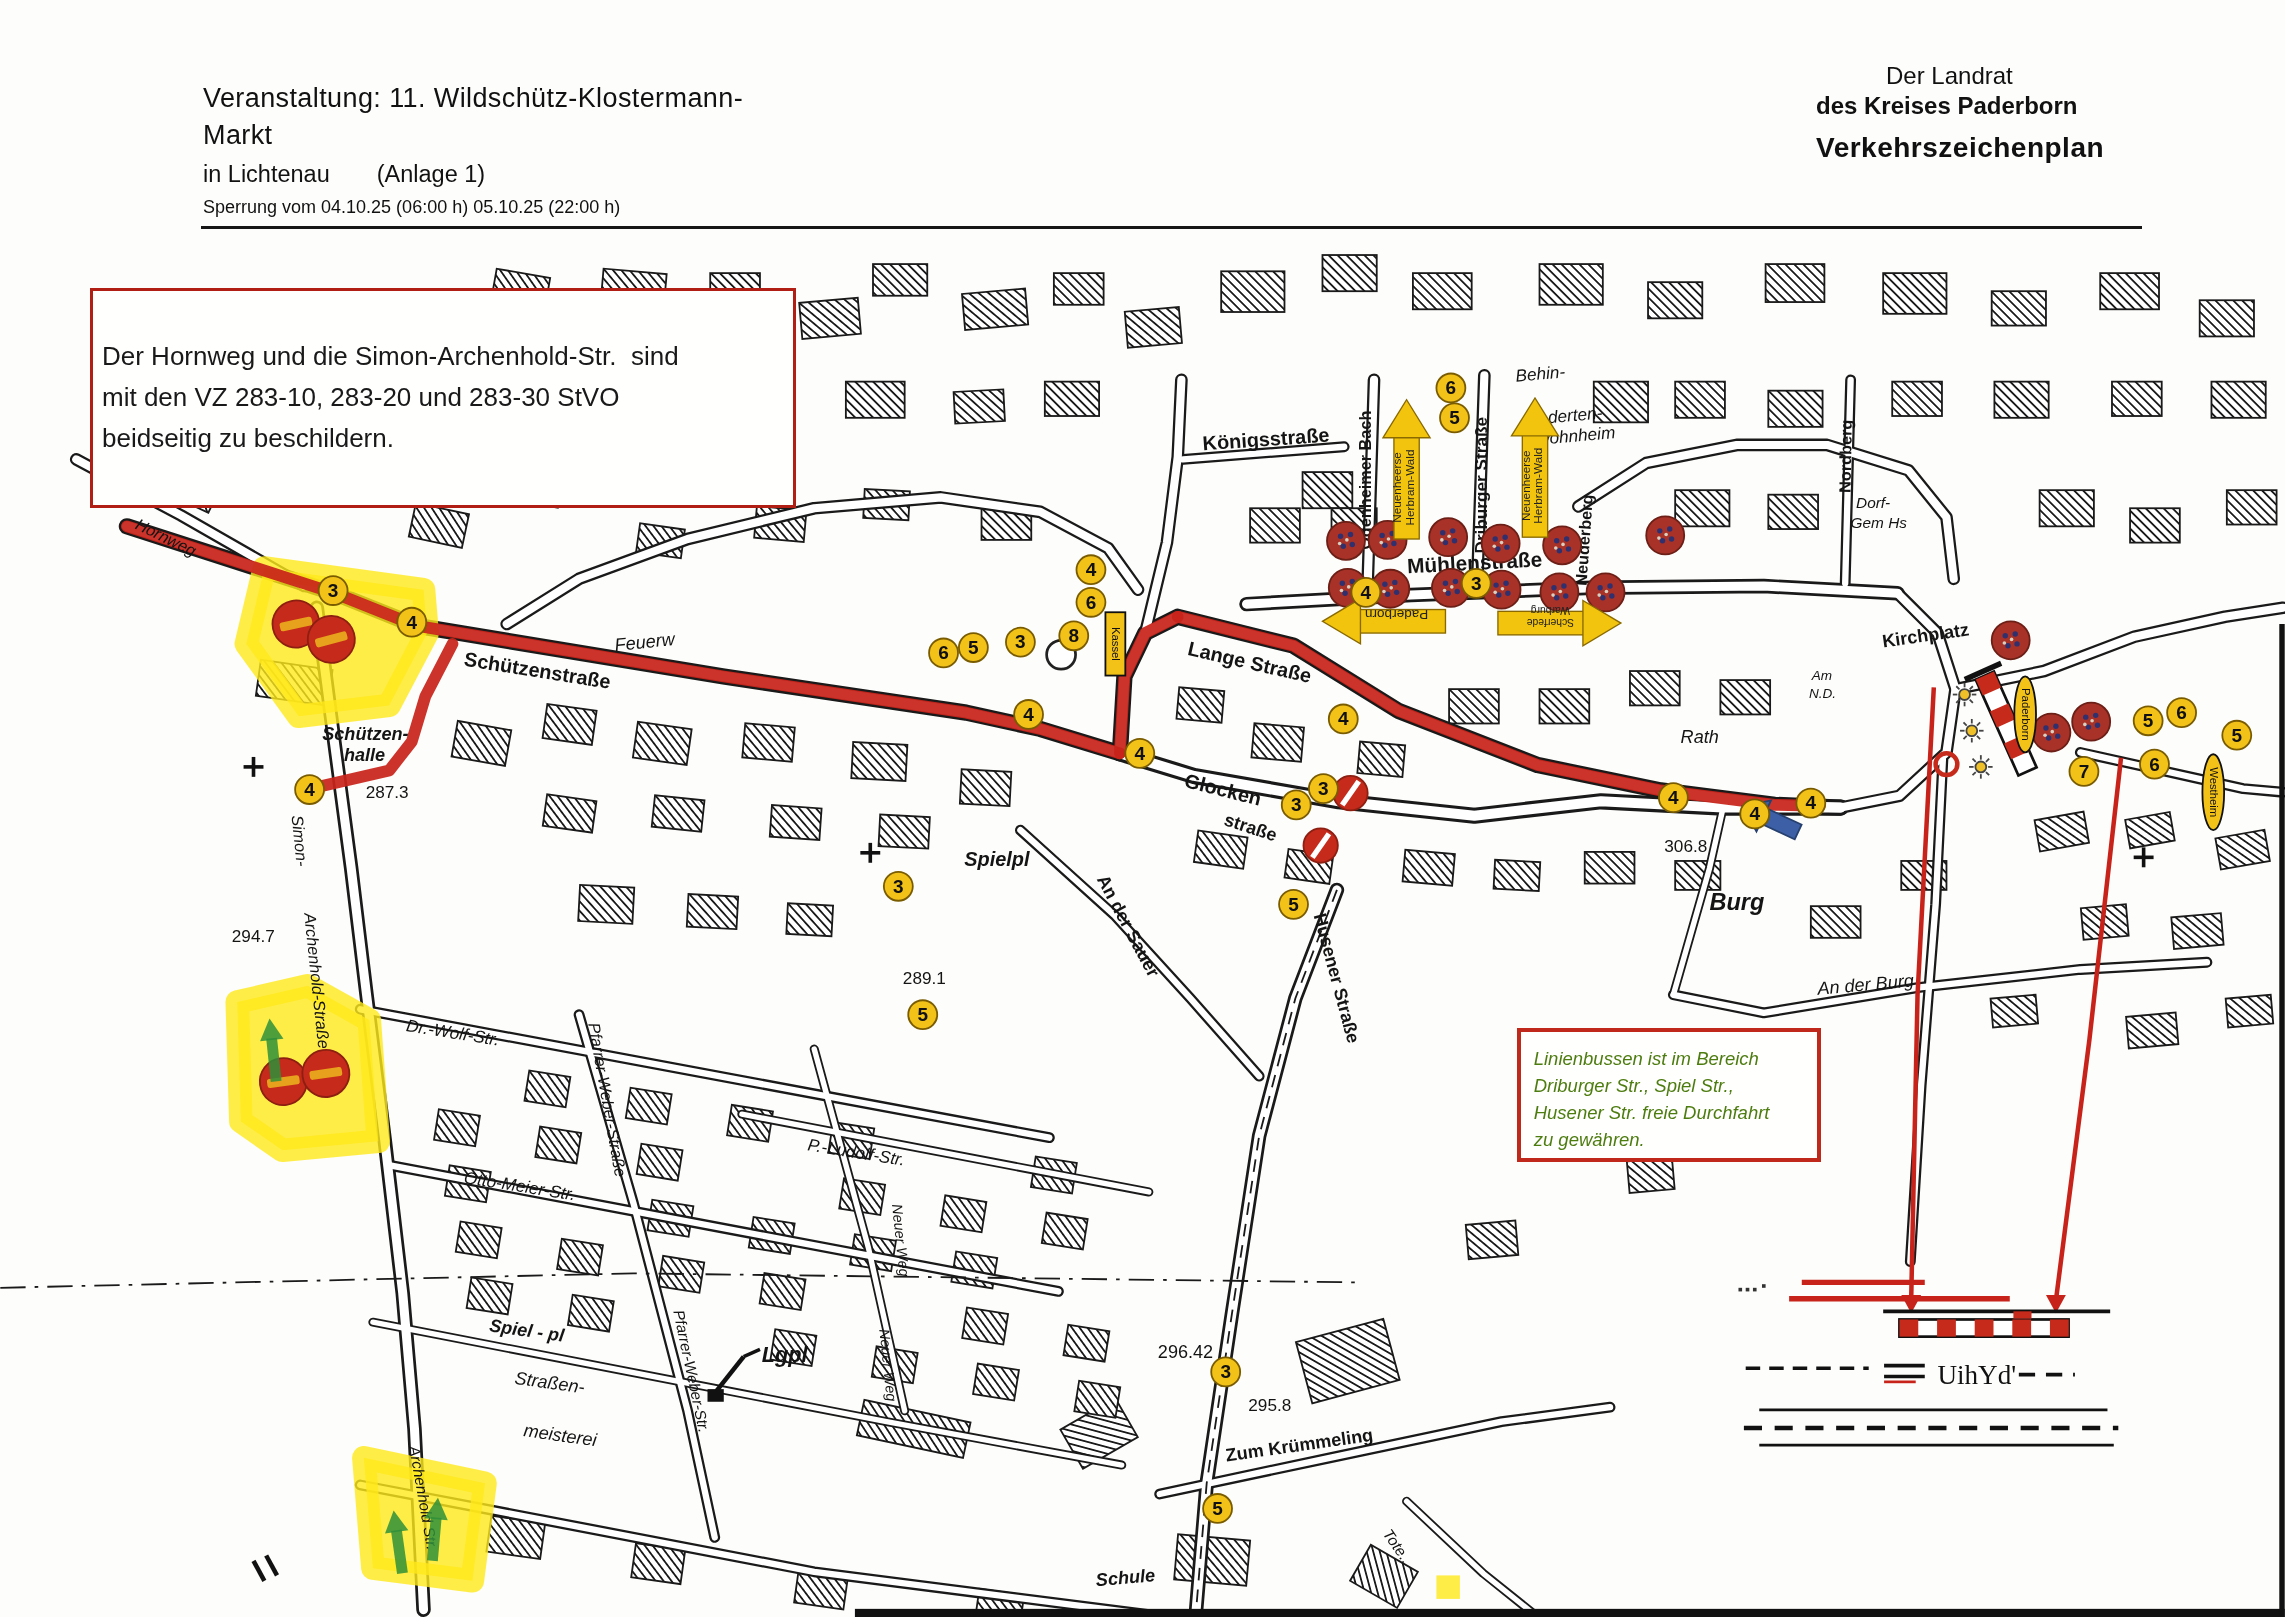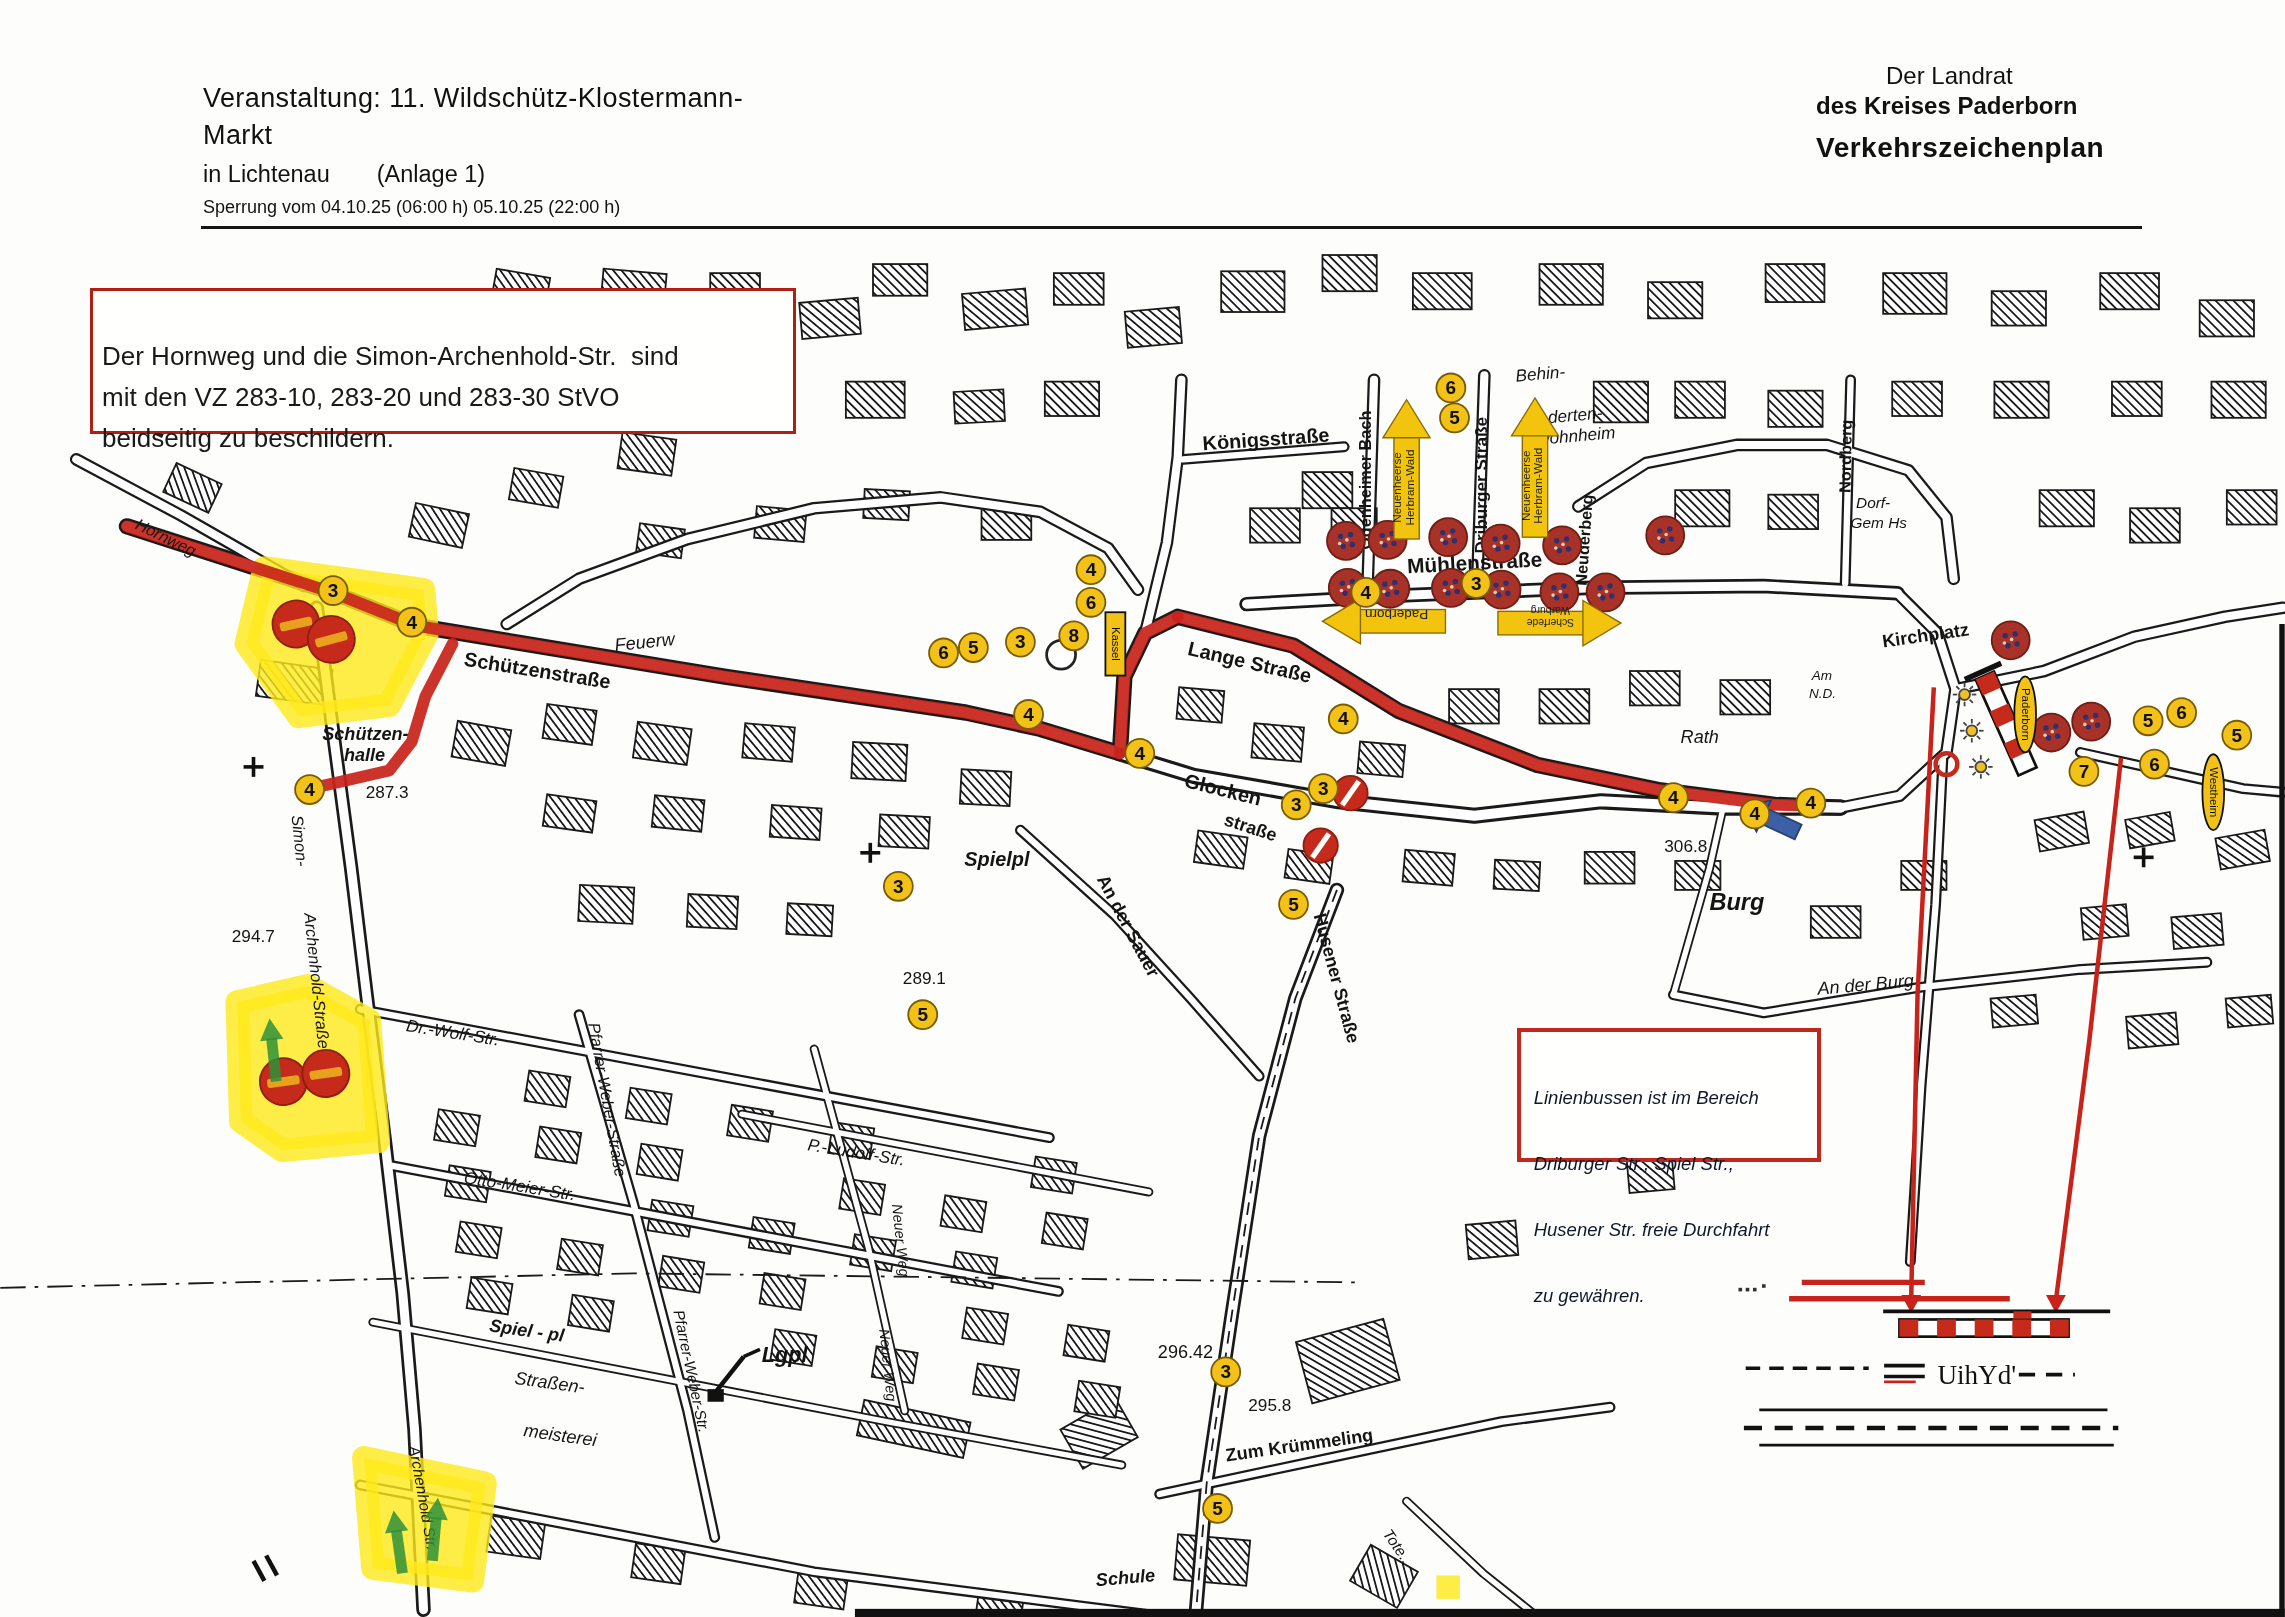--- a/index.html
+++ b/index.html
@@ -8,21 +8,21 @@
   .abs{position:absolute;}
   .title{font-size:27px;font-weight:normal;line-height:37px;letter-spacing:0.4px;}
   .sub{font-size:23.5px;}
   .sperr{font-size:18px;}
   .rhead{font-size:24px;}
   .rtitle{font-size:28px;font-weight:bold;letter-spacing:0.5px;}
   .rule{background:#161616;height:2.7px;}
   .notebox{background:#fffffe;border:3.6px solid #b01e14;box-sizing:border-box;}
   .notebox .ln{font-size:26px;line-height:41px;white-space:pre;color:#191919;}
   .busbox{background:#fffffe;border:4.5px solid #c0281c;box-sizing:border-box;}
-  .busbox .ln{font-size:18.5px;line-height:27px;font-style:italic;font-weight:500;color:#0f172a;white-space:pre;margin-top:39px;}
+  .busbox .ln{font-size:18.5px;line-height:27px;font-style:italic;font-weight:500;color:#4d7c0f;white-space:pre;}
   svg{position:absolute;left:0;top:0;}
   text{font-family:"Liberation Sans",sans-serif;}
   .serif{font-family:"Liberation Serif",serif;}
 </style>
 </head>
 <body>
 
 <div class="page">
 
   <div class="abs title" style="left:203px;top:80px;">
@@ -705,21 +705,21 @@
         <text x="2142" y="1530" font-size="30" fill="#111" class="serif">UihYd'</text>
         <line x1="2232" y1="1520" x2="2294" y2="1520" stroke="#111" stroke-width="4" stroke-dasharray="18 12"></line>
         <line x1="1945" y1="1559" x2="2330" y2="1559" stroke="#111" stroke-width="3"></line>
         <line x1="1928" y1="1579" x2="2342" y2="1579" stroke="#111" stroke-width="5" stroke-dasharray="20 14"></line>
         <line x1="1945" y1="1598" x2="2337" y2="1598" stroke="#111" stroke-width="3"></line>
       </g>
       <rect x="945" y="1779" width="1581" height="9" fill="#111"></rect>
       <rect x="2520" y="690" width="6" height="1098" fill="#111"></rect>
     </svg>
 
-  <div class="abs notebox" style="left:90px;top:288px;width:706px;height:146px;padding:45px 7.2px 0 9px;" id="hornweg-box">
+  <div class="abs notebox" style="left:90px;top:288px;width:706px;height:220px;padding:45px 7.2px 0 9px;" id="hornweg-box">
       <div class="ln">Der Hornweg und die Simon-Archenhold-Str.  sind</div>
       <div class="ln">mit den VZ 283-10, 283-20 und 283-30 StVO</div>
       <div class="ln">beidseitig zu beschildern.</div>
     </div>
 
   <div class="abs busbox" style="left:1517px;top:1028px;width:304px;height:134px;padding:12.7px 9px 0 12.7px;" id="bus-box">
       <div class="ln">Linienbussen ist im Bereich</div>
       <div class="ln">Driburger Str., Spiel Str.,</div>
       <div class="ln">Husener Str. freie Durchfahrt</div>
       <div class="ln">zu gewähren.</div>

